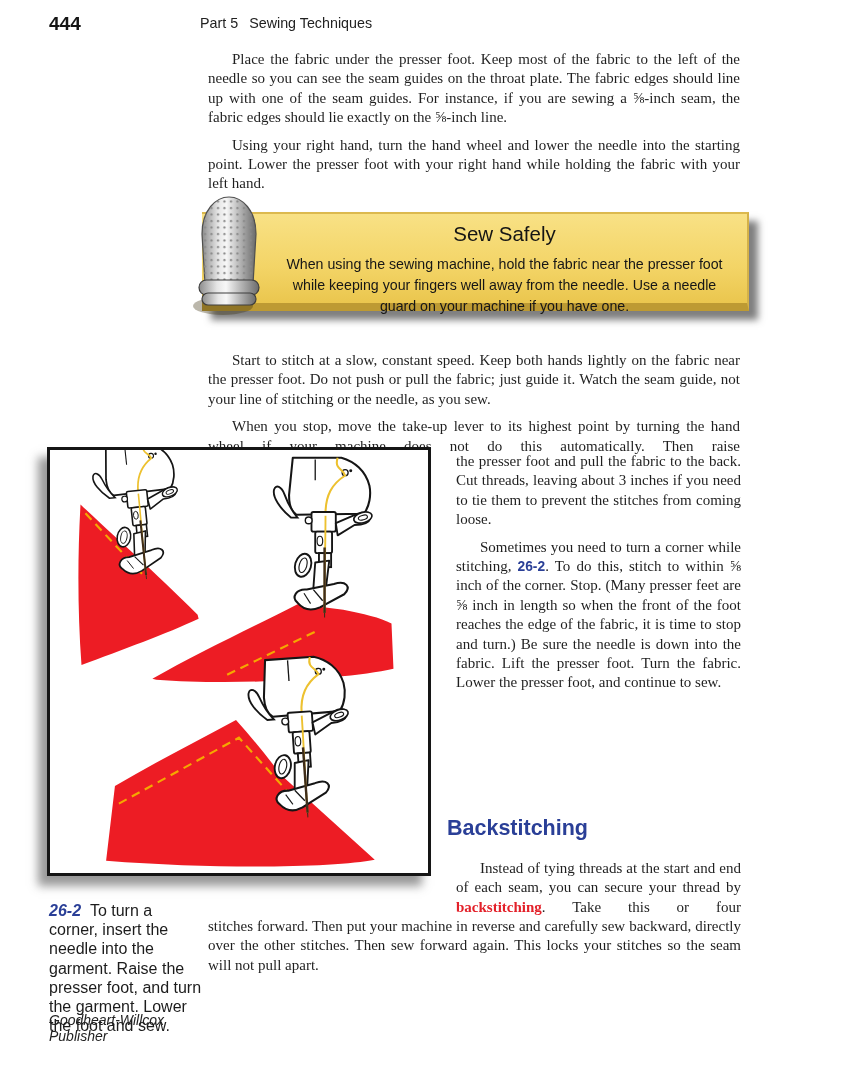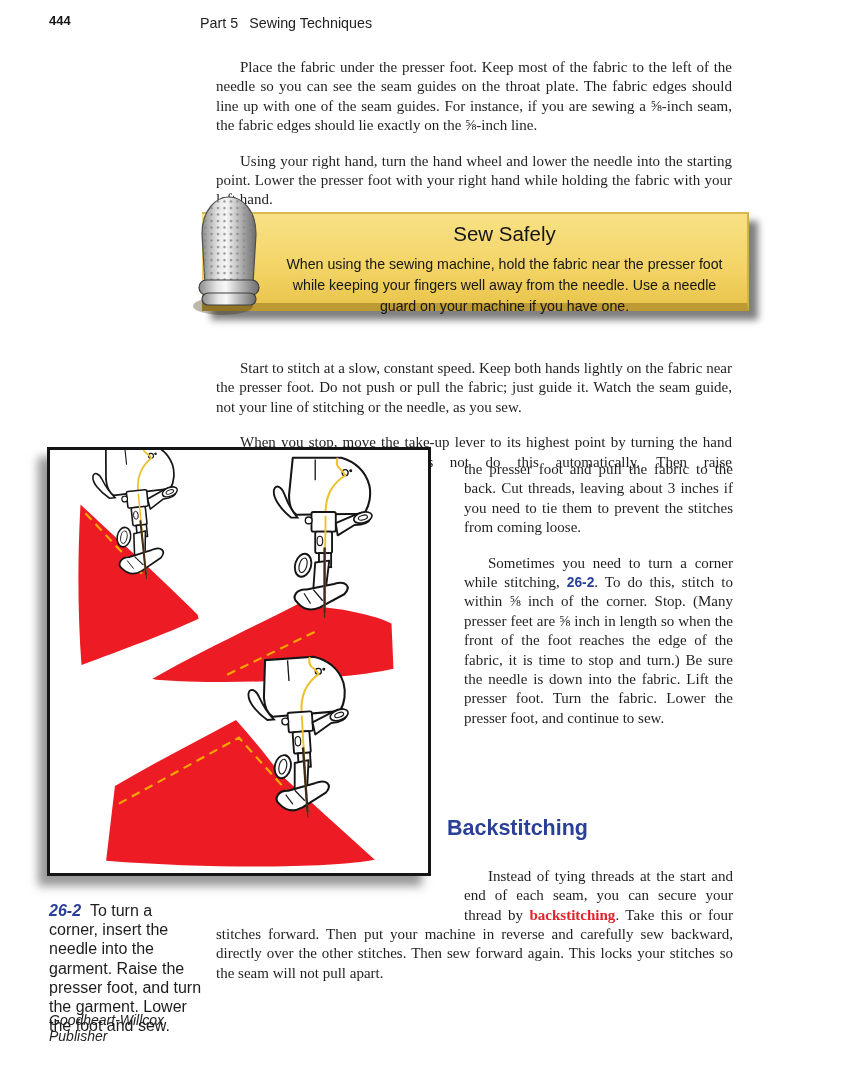--- a/index.html
+++ b/index.html
@@ -3,34 +3,34 @@
 <meta charset="utf-8">
 <style>
   html,body{margin:0;padding:0;background:#ffffff;}
   .page{
     position:relative;width:849px;height:1087px;background:#ffffff;overflow:hidden;
     font-family:"Liberation Serif", serif;color:#1f1f1f;
   }
   
   .pagenum{
     position:absolute;left:49px;top:13px;
-    font-family:"Liberation Sans", sans-serif;font-weight:bold;font-size:13px;color:#161616;
+    font-family:"Liberation Sans", sans-serif;font-weight:bold;font-size:19px;color:#161616;
   }
   .runhead{
     position:absolute;left:200px;top:15px;
     font-family:"Liberation Sans", sans-serif;font-size:14.3px;color:#222;
   }
   .runhead .part{margin-right:11px;}
   
   .col{position:absolute;text-align:justify;font-size:15px;line-height:19.4px;}
   .intro{left:200px;top:42px;width:548px;}
   .midblock{left:200px;top:343px;width:548px;}
   .rightcol{left:448px;top:444px;width:301px;}
   .contpara{left:200px;top:909px;width:549px;}
-  .para{margin:16px;}
+  .para{margin:8px;}
   .indent{text-indent:24px;}
   .justlast{text-align-last:justify;}
   .ref-blue{color:#2a3f97;font-weight:bold;font-family:"Liberation Sans", sans-serif;font-size:13.8px;}
   .kw-red{color:#e3212a;font-weight:bold;}
   
   .bs-heading{
     position:absolute;left:447px;top:816px;
     font-family:"Liberation Sans", sans-serif;font-weight:bold;font-size:21.5px;color:#2a3f97;
   }
   .bs-right{left:448px;top:851px;width:301px;}

